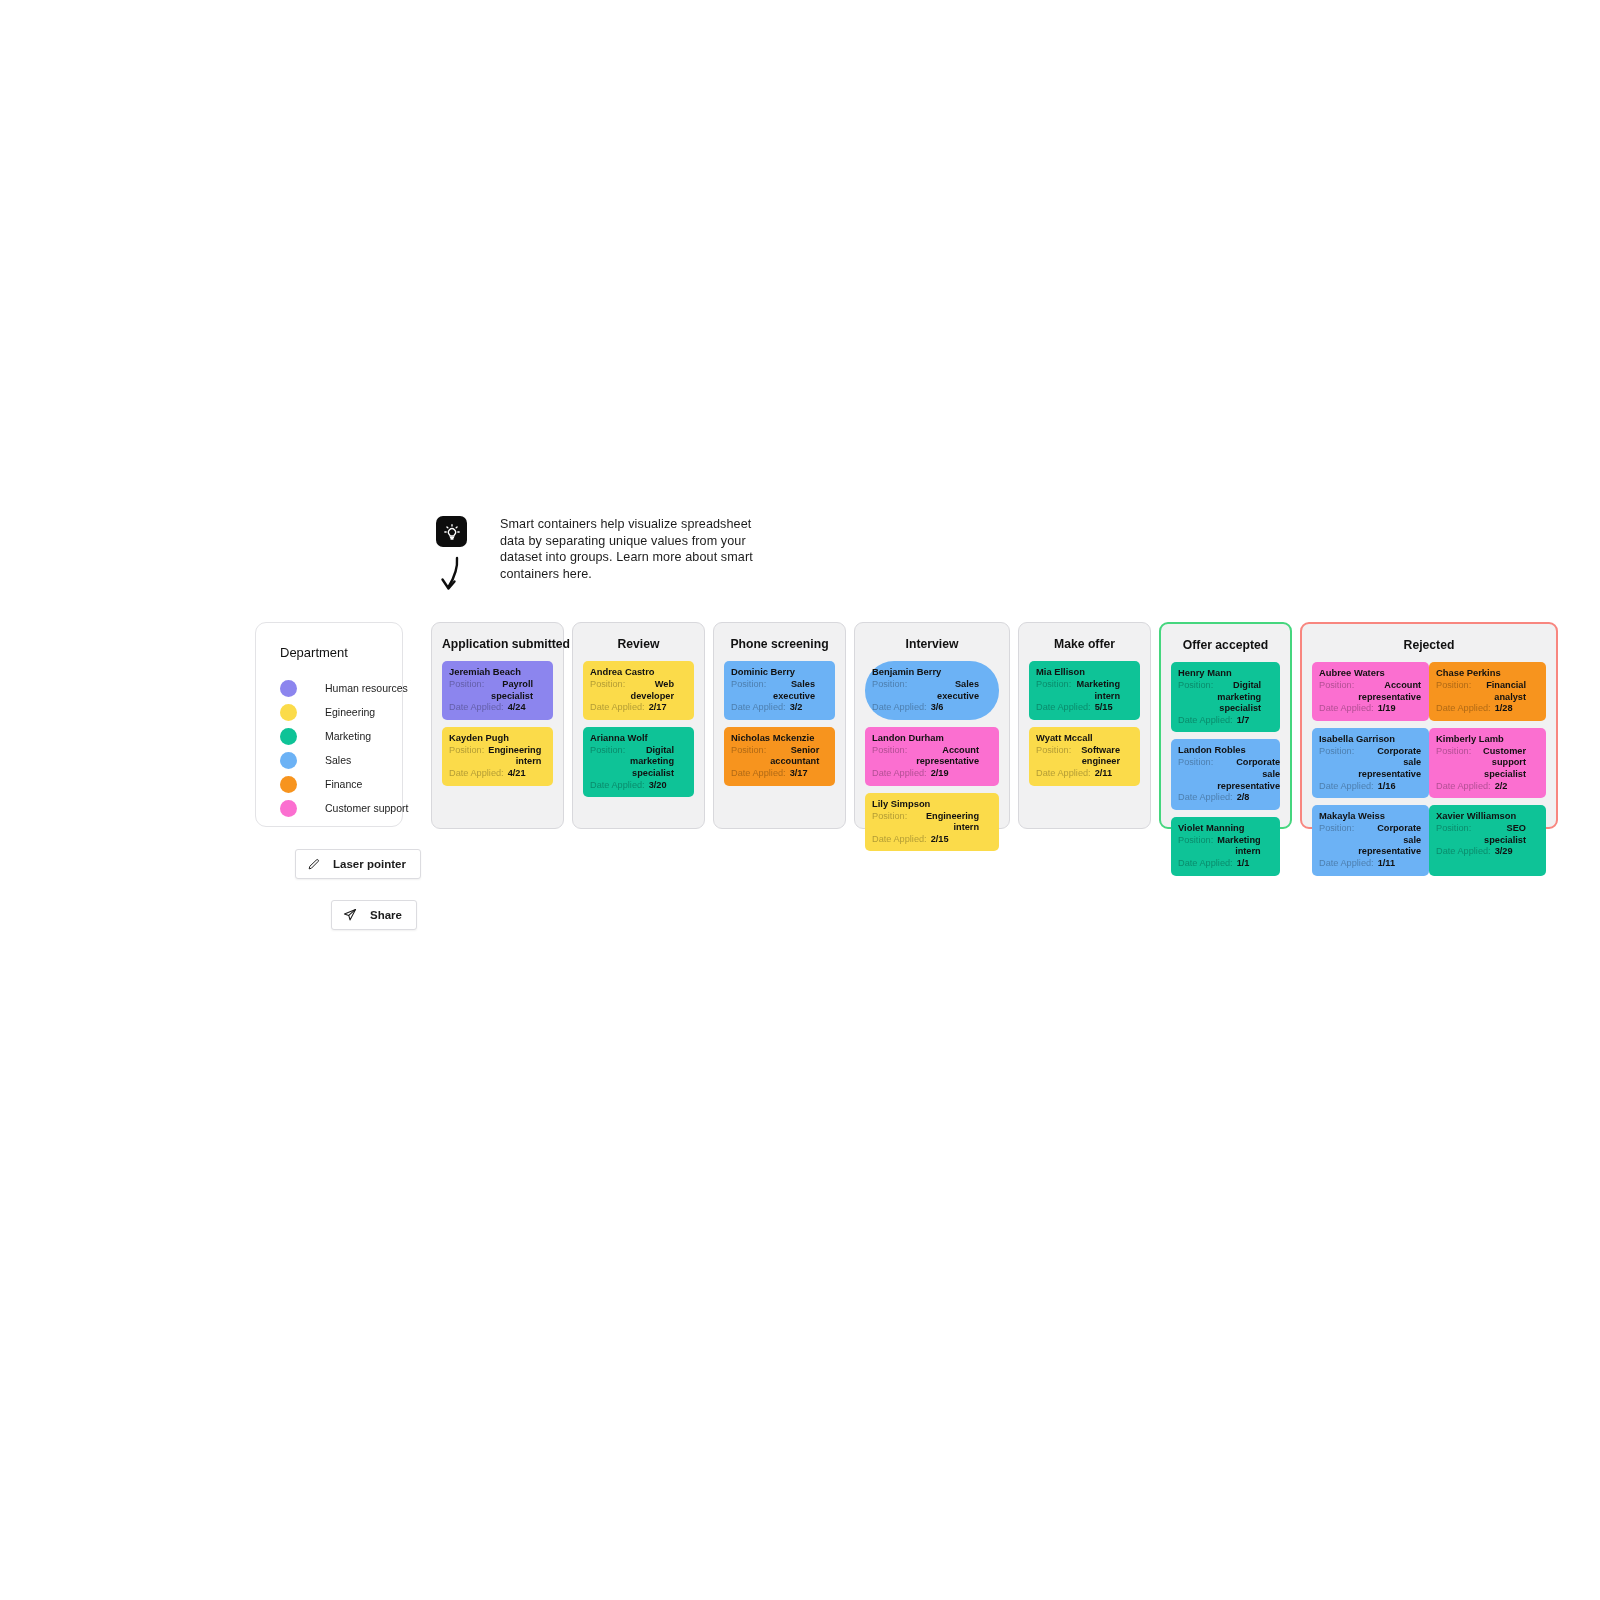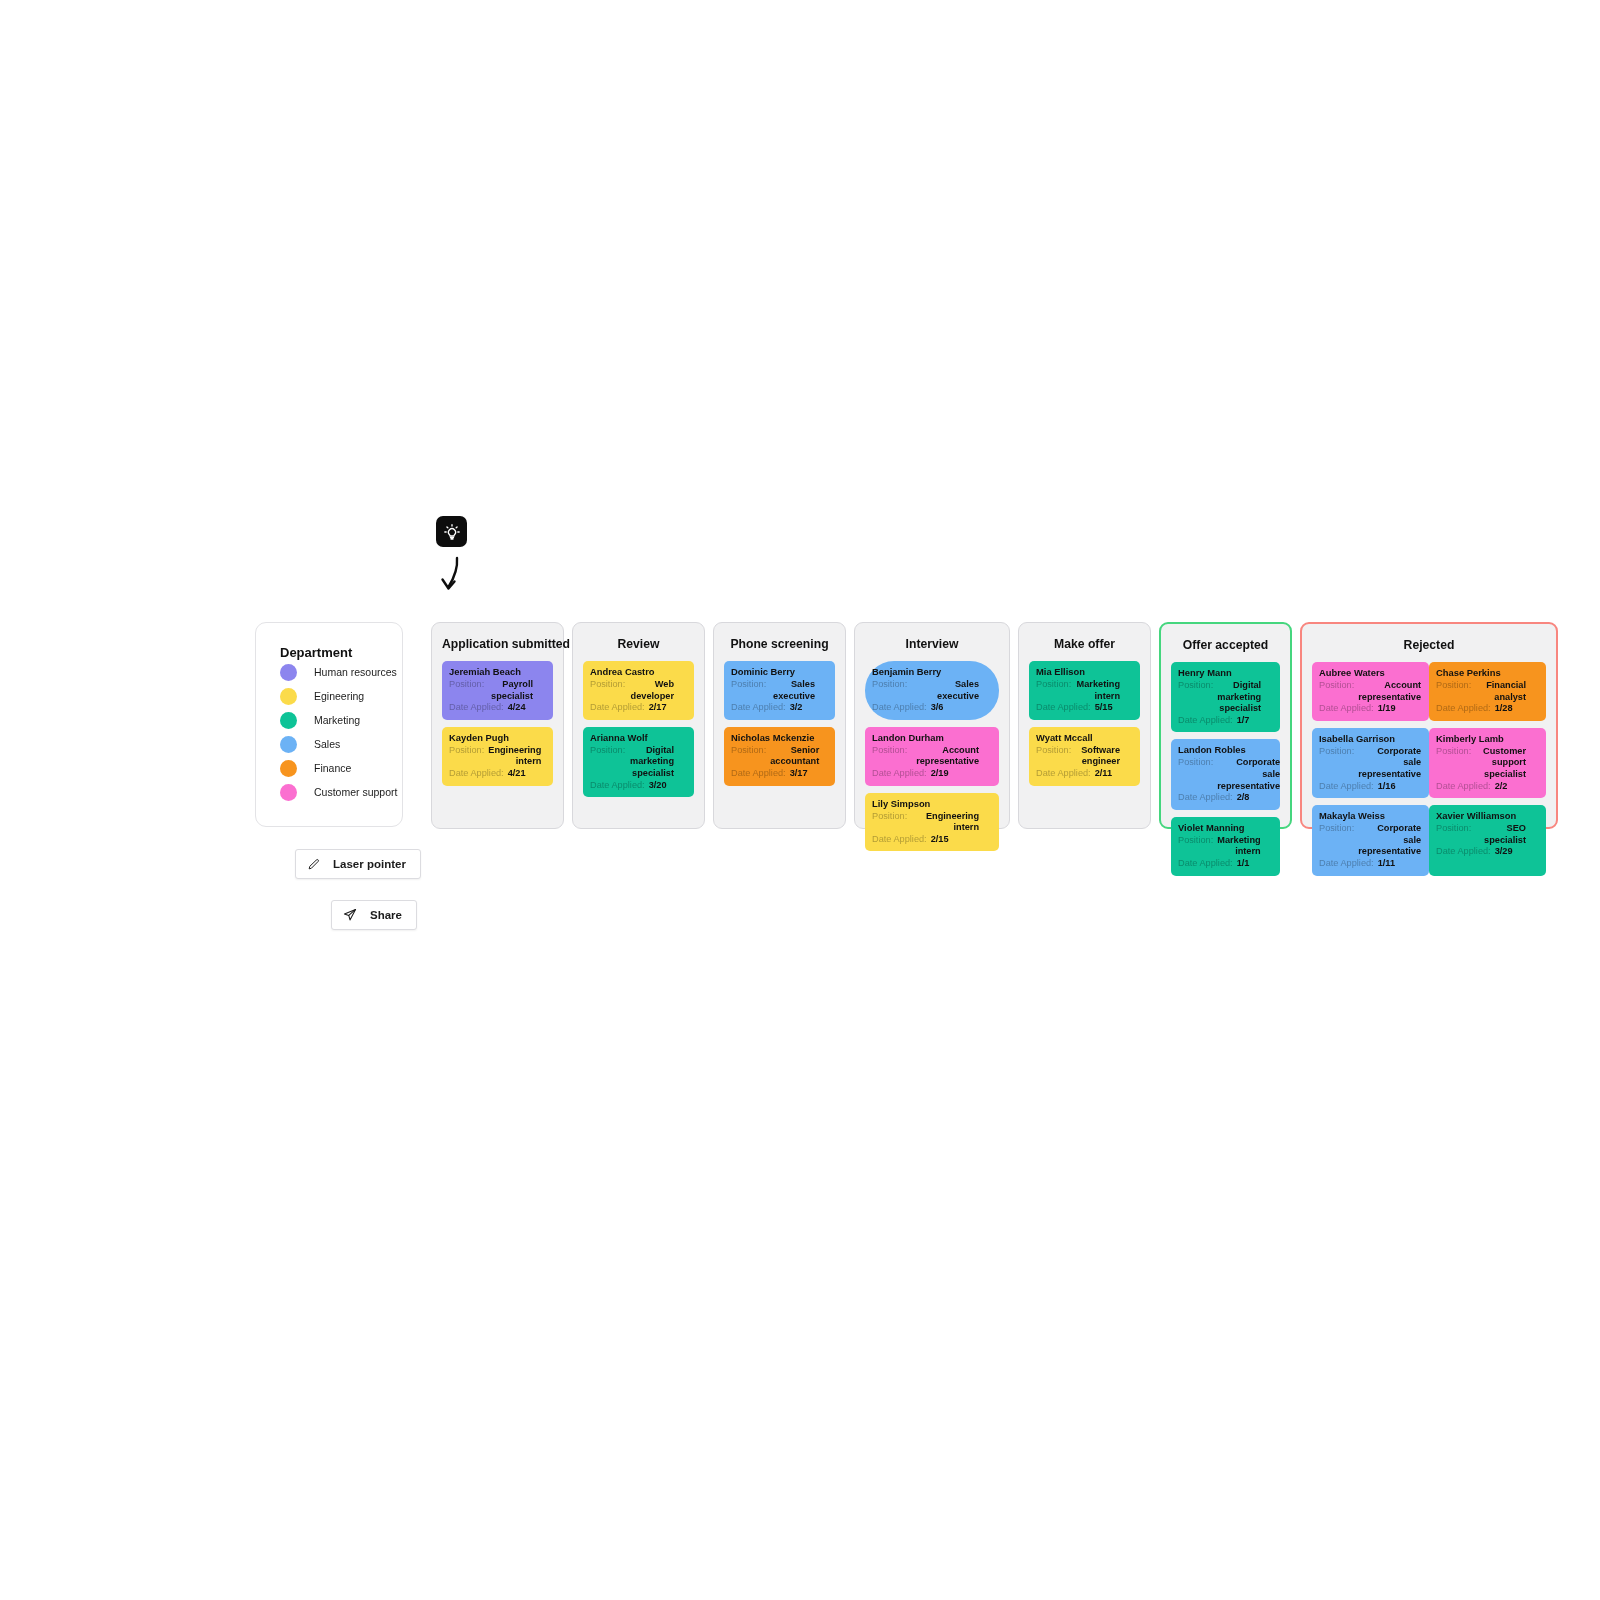--- a/index.html
+++ b/index.html
@@ -25,24 +25,24 @@
     font-size: 12.6px; line-height: 16.6px; color: #1c1c1c; letter-spacing: .1px;
   }
   .callout-arrow { position: absolute; left: 437px; top: 556px; }
 
   
   .legend {
     position: absolute; left: 255px; top: 622px; width: 148px; height: 205px;
     background: #ffffff; border: 1px solid #e3e3e6; border-radius: 11px;
     padding: 22px 0 0 24px;
   }
-  .legend-title { font-size: 13px; font-weight: bold; color: #111; margin-bottom: 0; }
+  .legend-title { font-size: 13px; font-weight: normal; color: #111; margin-bottom: 16px; }
   .legend-row { display: flex; align-items: center; height: 24px; margin-bottom: 0px; }
   .legend-dot { width: 17px; height: 17px; border-radius: 50%; flex: 0 0 auto; }
-  .legend-label { margin-left: 17px; font-size: 10.5px; color: #1c1c1c; white-space: nowrap; }
+  .legend-label { margin-left: 28px; font-size: 10.5px; color: #1c1c1c; white-space: nowrap; }
 
   
   .fbtn {
     position: absolute; background: #fff; border: 1px solid #dcdce0; border-radius: 3px;
     display: flex; align-items: center; height: 30px; padding: 0 14px 0 11px;
     font-size: 11.5px; font-weight: bold; color: #1c1c1c;
     box-shadow: 0 1px 2px rgba(0,0,0,.06);
   }
   .fbtn svg { display:block; margin-right: 13px; flex: 0 0 auto; }
   #btn-laser { left: 295px; top: 849px; }
@@ -78,20 +78,21 @@
 <div class="canvas">
 
   <div class="callout">
     <div class="callout-icon">
       <svg width="20" height="20" viewBox="0 0 24 24" fill="none" stroke="#ffffff" stroke-width="1.6" stroke-linecap="round">
         <path d="M12 3.2v1.6M5.9 5.9l1.1 1.1M18.1 5.9l-1.1 1.1M3.4 12h1.6M19 12h1.6"></path>
         <path d="M9 15.2a4.2 4.2 0 1 1 6 0c-.6.6-.8 1-.8 1.6h-4.4c0-.6-.2-1-.8-1.6z" fill="none"></path>
         <path d="M10.2 18.6h3.6M10.8 20.4h2.4"></path>
       </svg>
     </div>
+    <div class="callout-text">Smart containers help visualize spreadsheet data by separating unique values from your dataset into groups. Learn more about smart containers here.</div>
   </div>
   <div class="callout-arrow">
     <svg width="30" height="38" viewBox="0 0 30 38" fill="none">
       <path d="M20 2 C21 13, 17 22, 11.5 31" stroke="#0d0d0d" stroke-width="2.4" stroke-linecap="round"></path>
       <path d="M5.5 23.5 L11.5 32.5 L17.5 25.5" stroke="#0d0d0d" stroke-width="2.4" stroke-linecap="round" stroke-linejoin="round" fill="none"></path>
     </svg>
   </div>
 
   <div class="legend">
     <div class="legend-title">Department</div>

